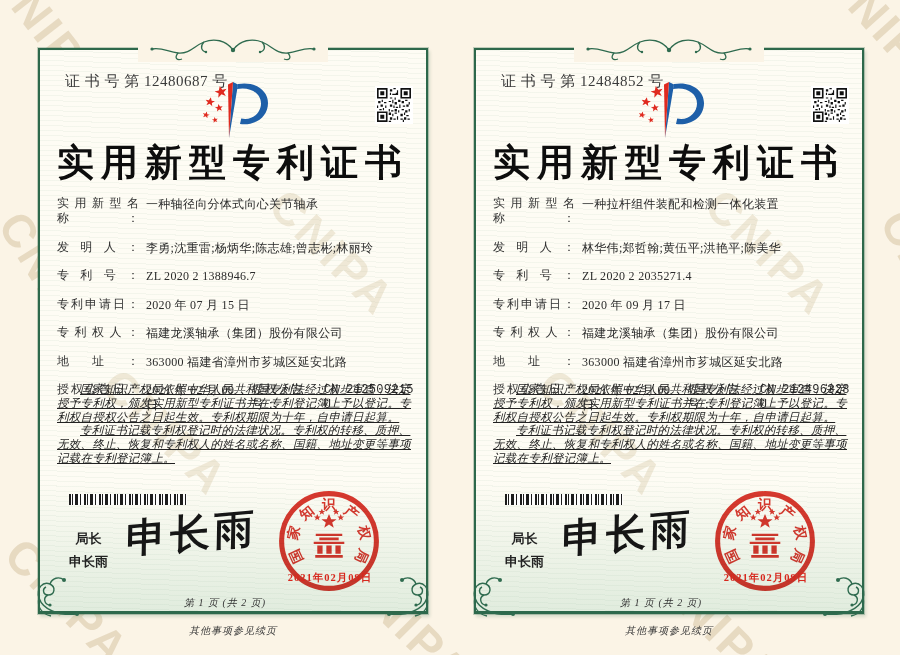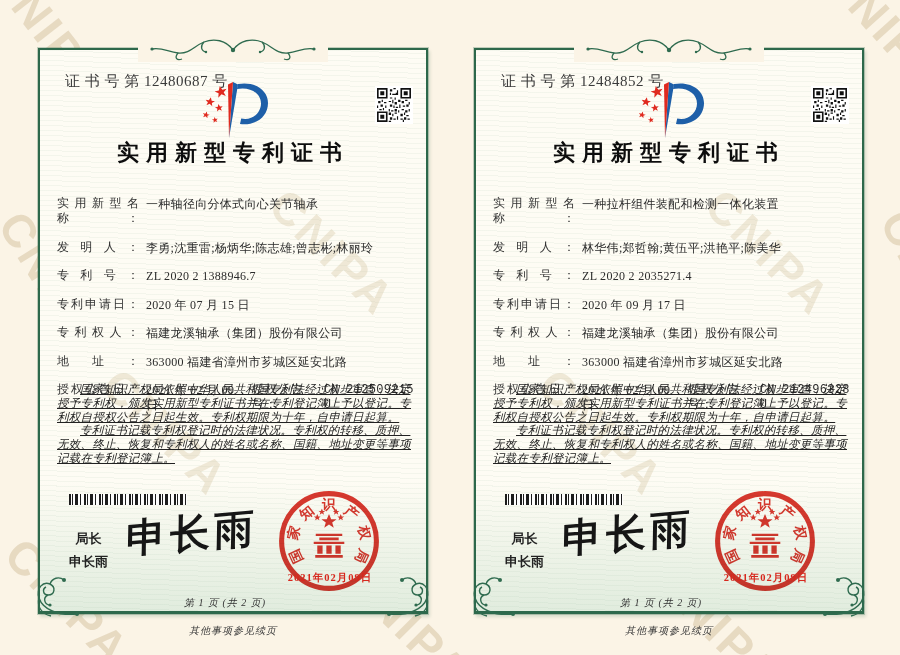--- a/index.html
+++ b/index.html
@@ -27,21 +27,21 @@
   .orn-top { position:absolute; left:50%; top:-14px; transform:translateX(-50%);
              width:190px; height:26px; z-index:2; }
   .orn-corner { position:absolute; bottom:-9px; width:48px; height:48px; z-index:3; }
   .orn-bl { left:-9px; }
   .orn-br { right:-9px; transform:scaleX(-1); }
 
   .cert-no { position:absolute; left:25px; top:22px; font-size:15px; letter-spacing:.5px; color:#3a3a3a; z-index:1; }
   .logo { position:absolute; left:158px; top:30px; width:74px; height:60px; z-index:1; }
   .qr { position:absolute; left:335px; top:36px; width:38px; height:38px; background:#fff; padding:2px; z-index:1; }
   .title { position:absolute; left:0; right:0; top:88px; text-align:center;
-           font-size:22px; font-weight:bold; letter-spacing:7px; color:#0d0d0d; z-index:1; }
+           font-size:37px; font-weight:bold; letter-spacing:7px; color:#0d0d0d; z-index:1; }
 
   .fields { position:absolute; left:17px; right:12px; top:147px; font-size:12px; color:#2b2b2b; z-index:1; }
   .frow { display:flex; margin-bottom:13.5px; line-height:15px; }
   .frow-addr { margin-top:4px; }
   .lbl { flex:0 0 82px; text-align:justify; text-align-last:justify; color:#333;font-family:Liberation Mono, monospace; }
   .val { margin-left:7px; letter-spacing:.3px; }
   .pair2 { display:flex; margin-left:16px;font-family:Liberation Mono, monospace; }
   .pair2 .lbl2 { letter-spacing:1px; color:#333; }
   .pair2 .val { margin-left:5px; }
 

